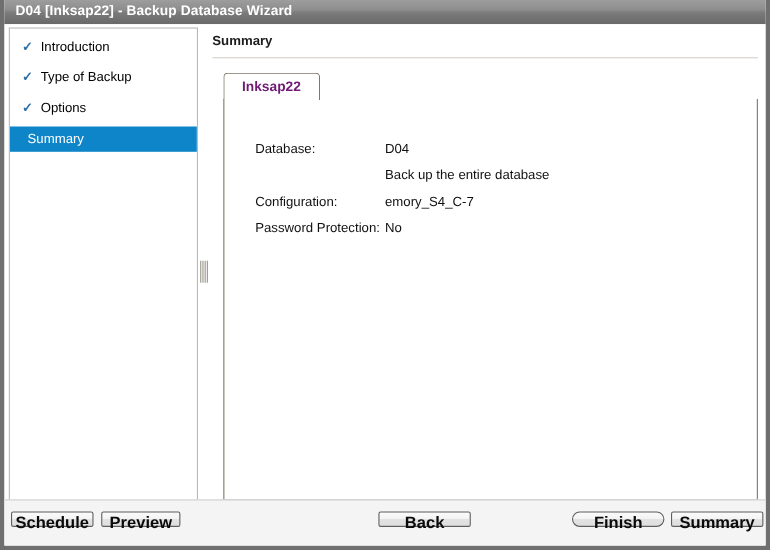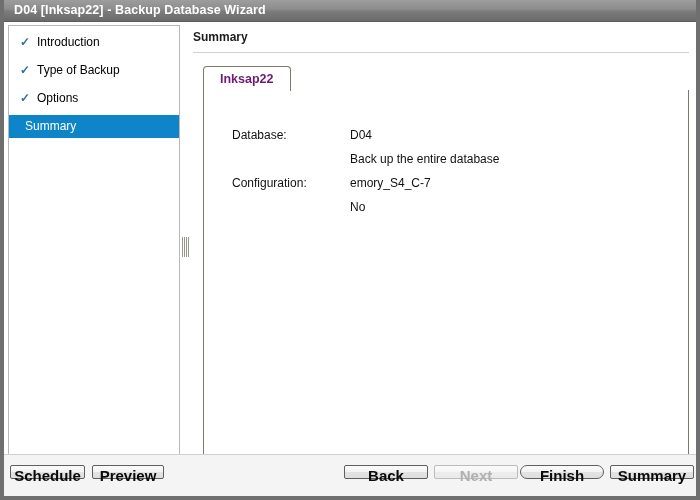--- a/index.html
+++ b/index.html
@@ -345,31 +345,31 @@
           <div class="sum-row">
             <span class="sum-value">Back up the entire database</span>
           </div>
 
           <div class="sum-row">
             <span class="sum-label">Configuration:</span>
             <span class="sum-value">emory_S4_C-7</span>
           </div>
 
           <div class="sum-row">
+            <span class="sum-label">Password Protection:</span>
             <span class="sum-value">No</span>
           </div>
 
         </div>
       </div>
 
     </div>
 
     <div id="bottombar">
       <button class="btn" id="btn-schedule">Schedule</button>
       <button class="btn" id="btn-back">Back</button>
       <button class="btn" id="btn-preview">Preview</button>
-      <button class="btn disabled" id="btn-next" disabled="">Next</button>
       <button class="btn" id="btn-finish">Finish</button>
       <button class="btn" id="btn-cancel">Summary</button>
     </div>
 
   </div>
 </div>
 
 </body></html>

